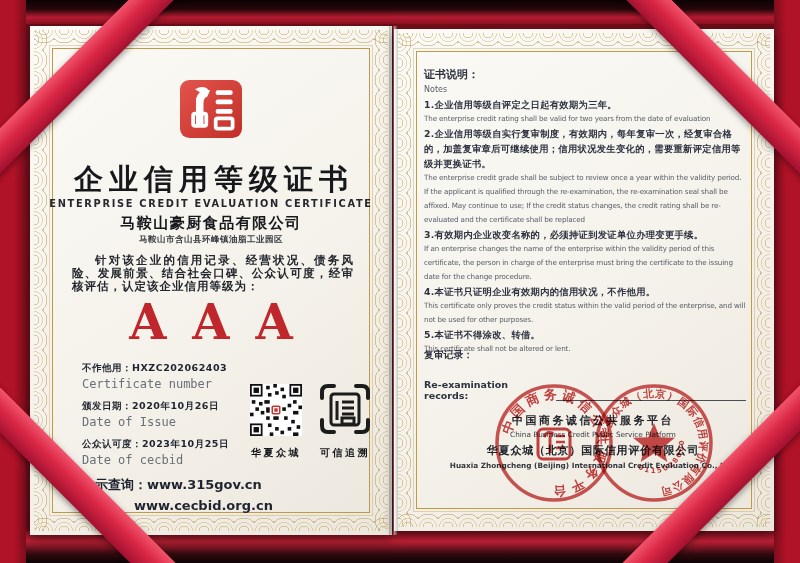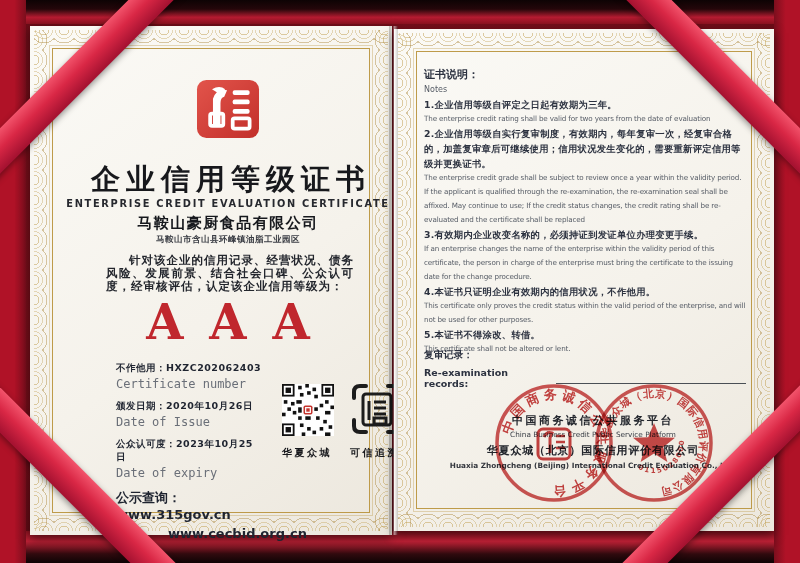--- a/index.html
+++ b/index.html
@@ -45,21 +45,21 @@
     background-size:20px 20px; background-repeat:repeat-x; }
   .lace-left { top:4px; bottom:4px; left:4px; width:20px;
     background-image:radial-gradient(circle at 0px 10px, transparent 0 4.5px, rgba(187,150,64,.55) 4.5px 5.5px, transparent 5.5px 8px, rgba(187,150,64,.4) 8px 9px, transparent 9px 12.5px, rgba(167,128,48,.5) 12.5px 13.5px, transparent 13.5px);
     background-size:20px 20px; background-repeat:repeat-y; }
   .lace-right { top:4px; bottom:4px; right:4px; width:20px;
     background-image:radial-gradient(circle at 20px 10px, transparent 0 4.5px, rgba(187,150,64,.55) 4.5px 5.5px, transparent 5.5px 8px, rgba(187,150,64,.4) 8px 9px, transparent 9px 12.5px, rgba(167,128,48,.5) 12.5px 13.5px, transparent 13.5px);
     background-size:20px 20px; background-repeat:repeat-y; }
   .goldframe { position:absolute; inset:22px; z-index:1;
     border:1px solid rgba(186,150,64,.95); outline:1px solid rgba(186,150,64,.35); outline-offset:2px; }
   
-  .lp { position:absolute; z-index:2;padding-left:34px; }
+  .lp { position:absolute; z-index:2; }
   .logo-wrap { left:50%; top:52px; transform:translateX(-50%); }
   .title-cn { left:0; right:0; top:134px; text-align:center;
     font-family:"DejaVu Serif", serif; font-size:29px; font-weight:700; color:#17181c; letter-spacing:6px; text-indent:6px; }
   .title-en { left:0; right:0; top:172px; text-align:center;
     font-size:9.8px; font-weight:700; color:#26282e; letter-spacing:1.7px; }
   .company { left:0; right:0; top:188px; text-align:center;
     font-size:15px; font-weight:700; color:#16181d; letter-spacing:1.5px; }
   .address { left:0; right:0; top:208px; text-align:center;
     font-size:8.5px; font-weight:600; color:#3a3d44; letter-spacing:.5px; }
   .statement { left:42px; width:282px; top:228px;
@@ -77,21 +77,21 @@
   .icon-caption { margin-top:6px; font-size:10px; font-weight:700; color:#17181c; letter-spacing:2.5px; white-space:nowrap; }
   
   .rp { position:absolute; z-index:2; }
   .notes { left:30px; right:28px; top:38px; }
   .notes-title-cn { font-size:11px; font-weight:700; color:#2c3240; line-height:15px; }
   .notes-title-en { font-size:8px; color:#565c66; line-height:15px; }
   .note-cn { font-size:9.3px; font-weight:700; color:#2c3240; line-height:15px; letter-spacing:.3px; }
   .note-en { font-size:7.2px; color:#565c66; line-height:14px; letter-spacing:-.15px; }
   .review { left:30px; right:28px; top:318px; }
   .review-cn { font-size:9.8px; font-weight:700; color:#2c3240; line-height:16px; }
-  .review-en-row { display:flex; align-items:center; margin-top:4px; }
+  .review-en-row { display:flex; align-items:flex-end; margin-top:16px; }
   .review-en { font-size:9.5px; font-weight:600; color:#2c3240; }
   .review-line { flex:0 0 190px; margin-left:10px; border-bottom:1.5px solid #4a4f55; height:12px; }
   .issuer { left:26px; right:8px; top:384px; text-align:center; z-index:2; }
   .issuer-platform-cn { font-size:11px; font-weight:700; color:#23262d; letter-spacing:2.5px; }
   .issuer-platform-en { font-size:7.3px; color:#3c4048; margin-top:2px; }
   .issuer-company-cn { font-size:11px; font-weight:700; color:#23262d; letter-spacing:.8px; margin-top:4px; }
   .issuer-company-en { font-size:7.3px; font-weight:600; color:#33363d; margin-top:3px; }
   .stamp { position:absolute; z-index:4; mix-blend-mode:multiply; opacity:.92; }
   .stamp-left  { left:98px;  top:352px; }
   .stamp-right { left:198px; top:352px; }
@@ -141,21 +141,21 @@
     <div class="field">
       <div class="field-cn"><span>不作他用：</span><span>HXZC202062403</span></div>
       <div class="field-en">Certificate number</div>
     </div>
     <div class="field">
       <div class="field-cn"><span>颁发日期：</span><span>2020年10月26日</span></div>
       <div class="field-en">Date of Issue</div>
     </div>
     <div class="field">
       <div class="field-cn"><span>公众认可度：</span><span>2023年10月25日</span></div>
-      <div class="field-en">Date of expiry</div>
+      <div class="field-en">Date of cecbid</div>
     </div>
     <div class="query-row">
       <span>公示查询：</span><span>www.315gov.cn</span>
       <div class="query-url2">www.cecbid.org.cn</div>
     </div>
   </div>
 
   <div class="lp qr-block">
     <svg width="52" height="52" viewBox="0 0 29 29">
       <rect width="29" height="29" fill="#fff"></rect>

